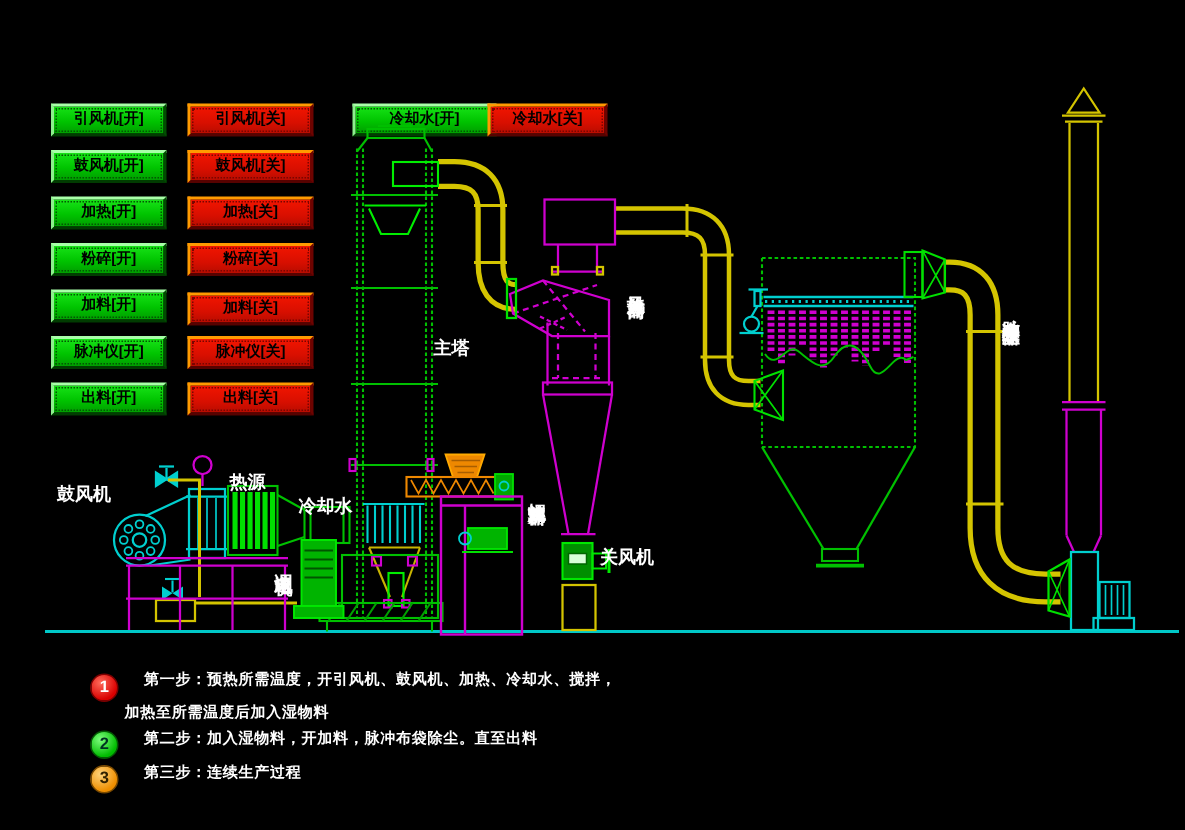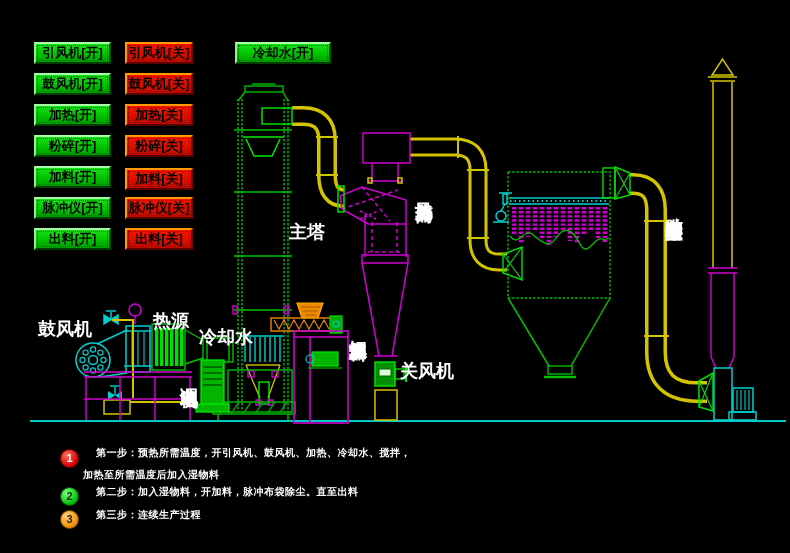--- a/index.html
+++ b/index.html
@@ -1,34 +1,34 @@
 <!DOCTYPE html>
 <html><head>
 <meta charset="utf-8">
 <style>
   html,body{margin:0;padding:0;background:#000;}
   .screen{position:relative;width:790px;height:553px;background:#000;overflow:hidden;
           font-family:"Liberation Sans","DejaVu Sans",sans-serif;}
   
-  .ctl{position:absolute;height:22px;font-weight:bold;font-size:13px;line-height:18px;
+  .ctl{position:absolute;height:22px;font-weight:bold;font-size:10px;line-height:18px;
        color:#000;text-align:center;padding:0;cursor:pointer;
-       font-family:"Liberation Sans","DejaVu Sans",sans-serif;}
+       font-family:"Liberation Sans","DejaVu Sans",sans-serif;margin-top:27px;}
   .ctl.on{background:linear-gradient(180deg,#17e317 0%,#00c400 55%,#009d00 100%);
           border:2px solid;border-color:#a8ffa8 #014d01 #013c01 #8cf08c;
           outline:1px dotted #035703;outline-offset:-4px;}
   .ctl.off{background:linear-gradient(180deg,#f21500 0%,#d80f00 60%,#b80c00 100%);
            border:2px solid;border-color:#ff9a00 #6e0300 #570200 #ff9a00;
            outline:1px dotted #7a0500;outline-offset:-4px;}
   .col-on{left:34px;width:77px;}
-  .col-off{left:125px;width:68px;}
+  .col-off{left:125px;width:84px;}
   
   .title{position:absolute;left:461px;top:34px;color:#fff;font-size:24px;font-weight:bold;
          letter-spacing:2px;white-space:nowrap;}
   
-  .dlab{position:absolute;color:#fff;font-size:18px;font-weight:bold;white-space:nowrap;
+  .dlab{position:absolute;color:#fff;font-size:12px;font-weight:bold;white-space:nowrap;
         line-height:15px;}
   .vlab{writing-mode:vertical-lr;text-orientation:upright;letter-spacing:1px;white-space:normal;}
   
   .badge{position:absolute;width:17px;height:17px;border-radius:50%;text-align:center;
          line-height:17px;font-size:11px;font-weight:bold;}
   .badge.b1{background:radial-gradient(circle at 35% 30%,#ff6a5a,#d90000 70%);color:#fff;border:1px solid #7c0000;}
   .badge.b2{background:radial-gradient(circle at 35% 30%,#7dff7d,#00bb00 70%);color:#032;border:1px solid #045a04;}
   .badge.b3{background:radial-gradient(circle at 35% 30%,#ffd37a,#ee8e00 70%);color:#320;border:1px solid #7a4a00;}
   .stepline{position:absolute;color:#fff;font-size:10px;font-weight:bold;white-space:nowrap;
             letter-spacing:0.5px;}
@@ -49,20 +49,21 @@
 
   <button class="ctl off col-off" style="top:42px">引风机[关]</button>
   <button class="ctl off col-off" style="top:73px">鼓风机[关]</button>
   <button class="ctl off col-off" style="top:104px">加热[关]</button>
   <button class="ctl off col-off" style="top:135px">粉碎[关]</button>
   <button class="ctl off col-off" style="top:168px">加料[关]</button>
   <button class="ctl off col-off" style="top:197px">脉冲仪[关]</button>
   <button class="ctl off col-off" style="top:228px">出料[关]</button>
 
   <button class="ctl on" style="left:235px;top:42px;width:96px">冷却水[开]</button>
+  <button class="ctl off" style="left:325px;top:42px;width:80px">冷却水[关]</button>
 
 
   <svg width="790" height="553" viewBox="0 0 790 553">
 
     <g fill="none">
       <path d="M292 116 L303 116 Q327 116 327 140 L327 175 Q327 198 344 198" stroke="#d4c400" stroke-width="20"></path>
       <path d="M292 116 L303 116 Q327 116 327 140 L327 175 Q327 198 344 198" stroke="#000" stroke-width="13"></path>
       <line x1="316" y1="137" x2="338" y2="137" stroke="#d4c400" stroke-width="2"></line>
       <line x1="316" y1="175" x2="338" y2="175" stroke="#d4c400" stroke-width="2"></line>
     </g>

